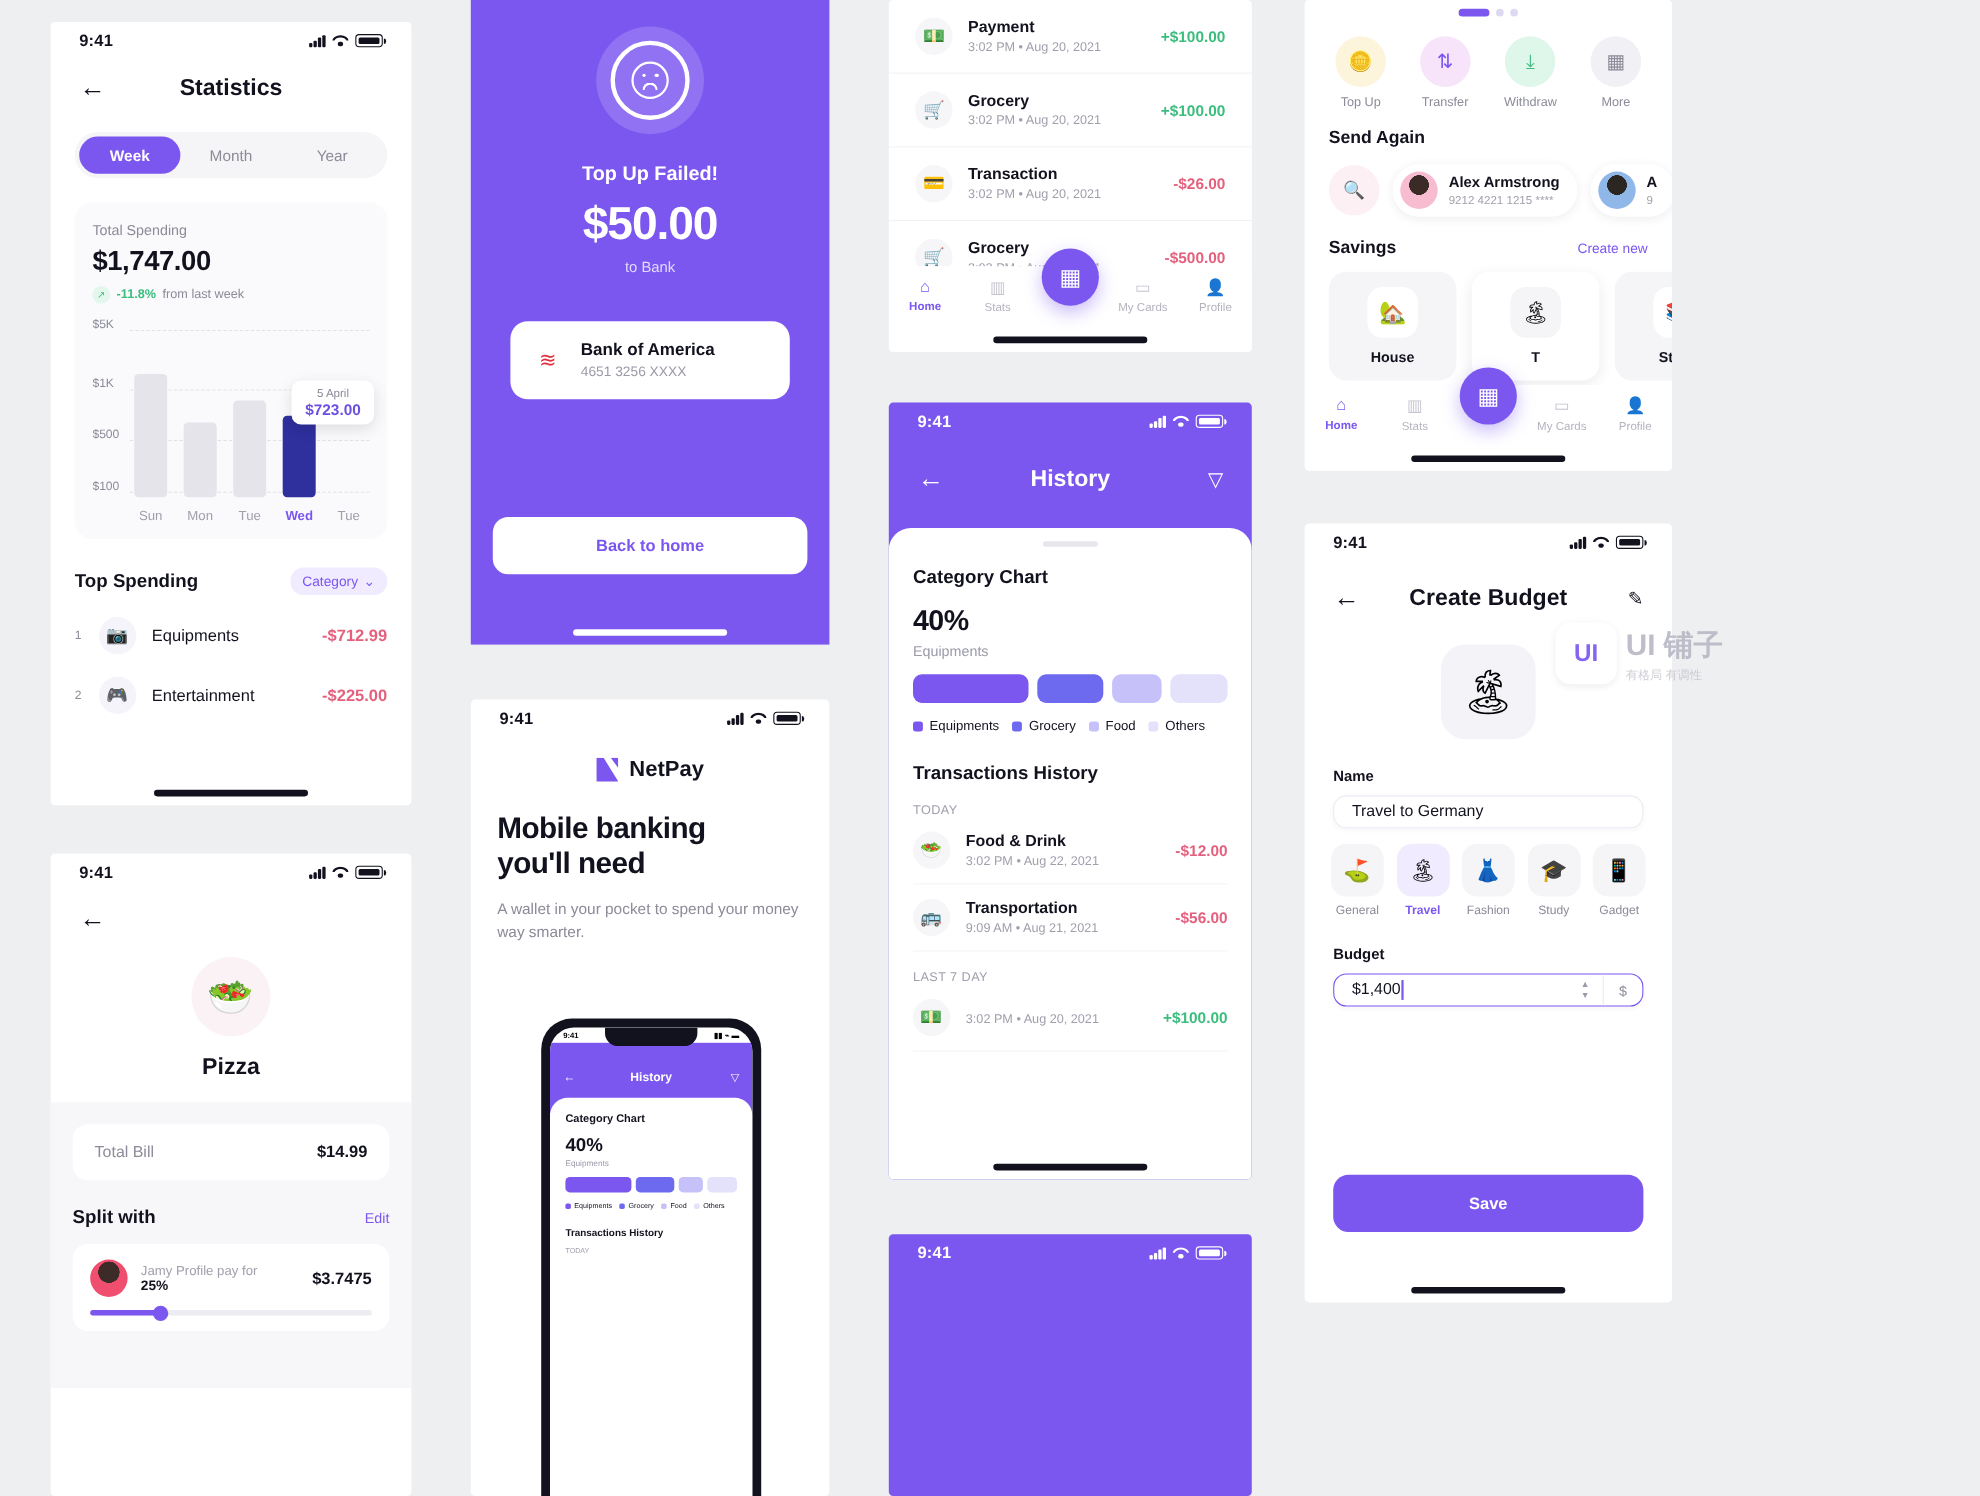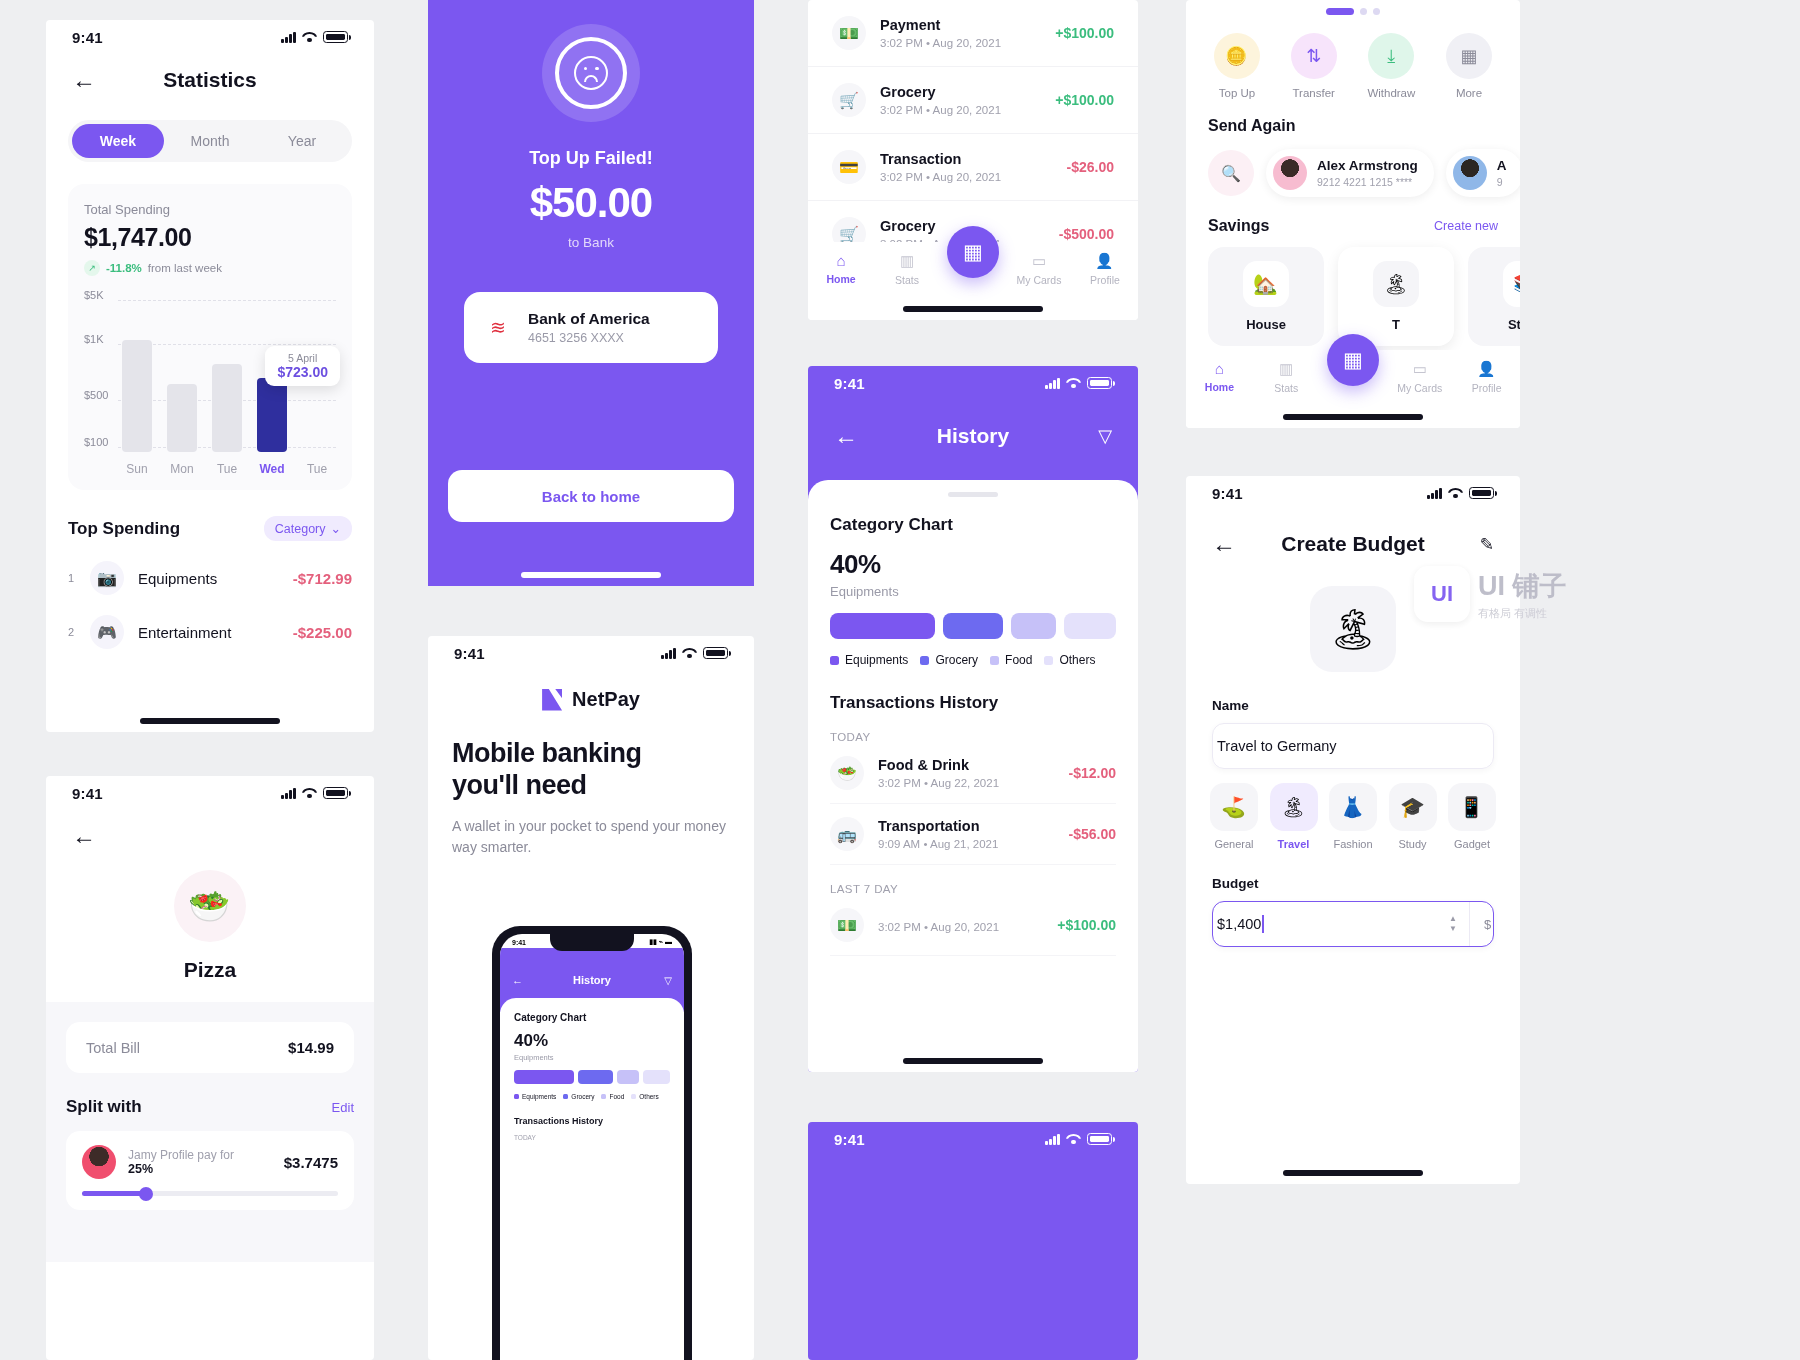--- a/index.html
+++ b/index.html
@@ -256,22 +256,22 @@
     flex:0 0 auto; }
   .sv-ic { width:46px;height:46px;border-radius:14px;background:#fff;margin:0 auto;
     display:flex;align-items:center;justify-content:center;font-size:20px; }
   .sv-name { font-size:13px; font-weight:bold; color:#12121f; margin-top:10px; }
 
   
   #s-budget { left:1186px; top:476px; width:334px; height:708px; border-radius:4px; }
   .bg-emoji { width:86px;height:86px;border-radius:22px;background:#f4f4f8;margin:24px auto 0;
     display:flex;align-items:center;justify-content:center;font-size:40px; }
   .f-label { font-size:13.5px; font-weight:bold; color:#12121f; margin:26px 26px 0; }
-  .f-input { margin:10px 26px 4px; height:46px; border:1.5px solid #eceaf4; border-radius:12px;
-    display:flex; align-items:center; padding:0 4px; font-size:14.5px; color:#12121f;
+  .f-input { margin:10px 26px 4px; height:30px; border:1.5px solid #eceaf4; border-radius:12px;
+    display:flex; align-items:center; padding:0 16px; font-size:14.5px; color:#12121f;
     box-shadow:0 2px 6px rgba(0,0,0,.04); cursor:text; }
   .f-input.focus { border-color:#7b57f0; }
   .f-input .caret { width:1.5px; height:18px; background:#7b57f0; margin-left:1px; }
   .f-spin { margin-left:auto; display:flex; flex-direction:column; gap:2px;
     font-size:8px; color:#9a9aa8; line-height:1; }
   .f-unit { width:36px; height:100%; border-left:1.5px solid #eceaf4; display:flex;
     align-items:center; justify-content:center; font-size:13px; color:#8b8b99;
     margin-right:-16px; margin-left:12px; }
   .cats { display:flex; justify-content:space-between; margin:14px 22px 0; }
   .cat { text-align:center; cursor:pointer; width:52px; }
@@ -333,21 +333,21 @@
       <span class="delta-badge">↗</span>
       <span class="delta-pct">-11.8%</span>
       <span class="delta-text">from last week</span>
     </div>
 
     <div class="chart">
       <div class="grid-row" style="top:8px">
         <span>$5K</span>
         <div class="grid-line"></div>
       </div>
-      <div class="grid-row" style="top:52px">
+      <div class="grid-row" style="top:62px">
         <span>$1K</span>
         <div class="grid-line"></div>
       </div>
       <div class="grid-row" style="top:108px">
         <span>$500</span>
         <div class="grid-line"></div>
       </div>
       <div class="grid-row" style="top:155px">
         <span>$100</span>
         <div class="grid-line"></div>
@@ -815,20 +815,21 @@
   <div class="f-input focus">
     <span>$1,400</span>
     <span class="caret"></span>
     <span class="f-spin">
         <span>▲</span>
         <span>▼</span>
       </span>
     <span class="f-unit">$</span>
   </div>
 
+  <div class="btn-save">Save</div>
   <div class="home-indicator"></div>
 </div>
 
 <div class="screen" id="s-strip">
   <div class="status-bar light">
     <div class="status-time">9:41</div>
     <div class="status-icons">
       <span class="ic-signal">
           <i></i>
           <i></i>

